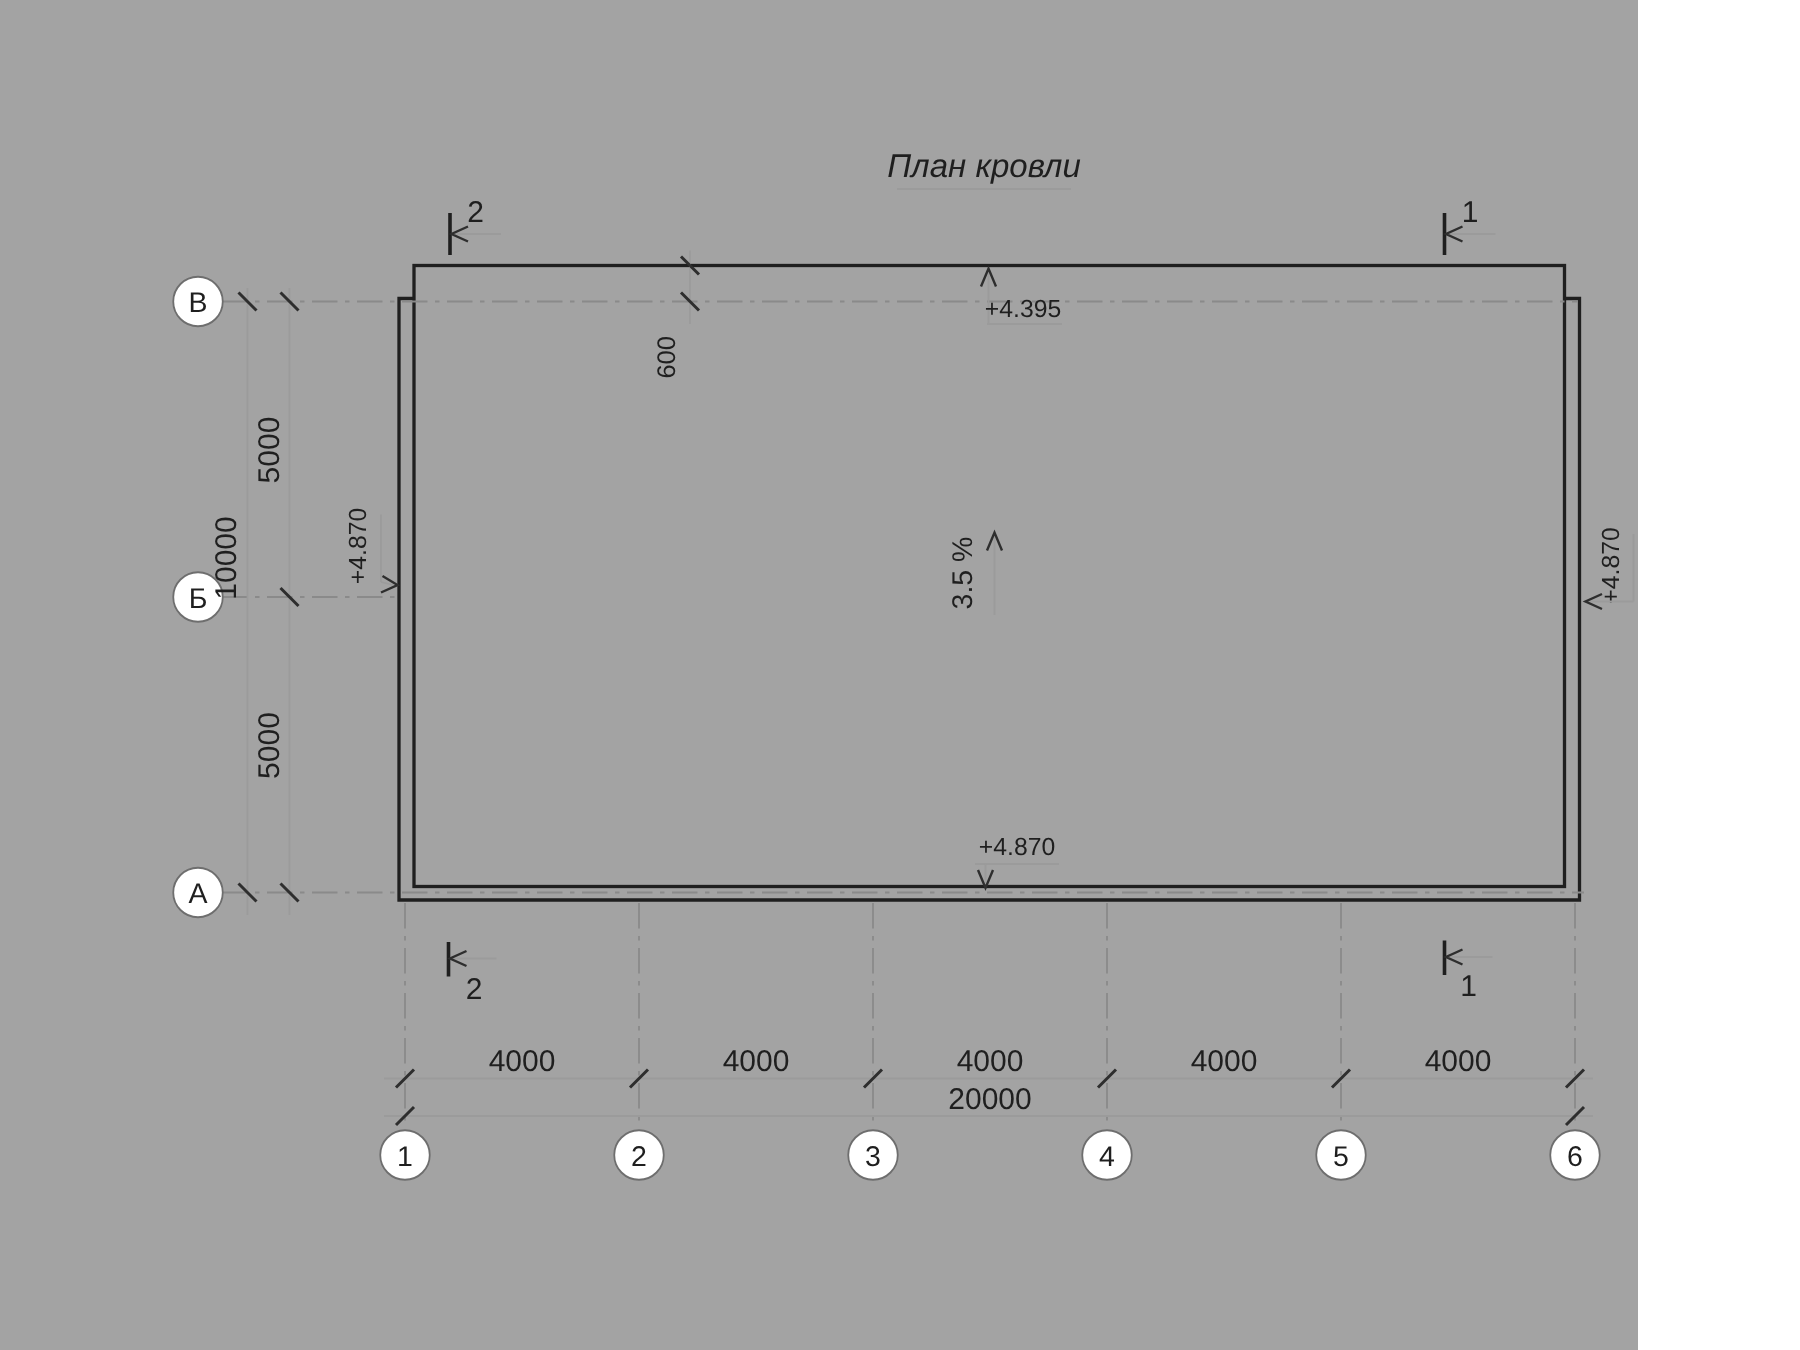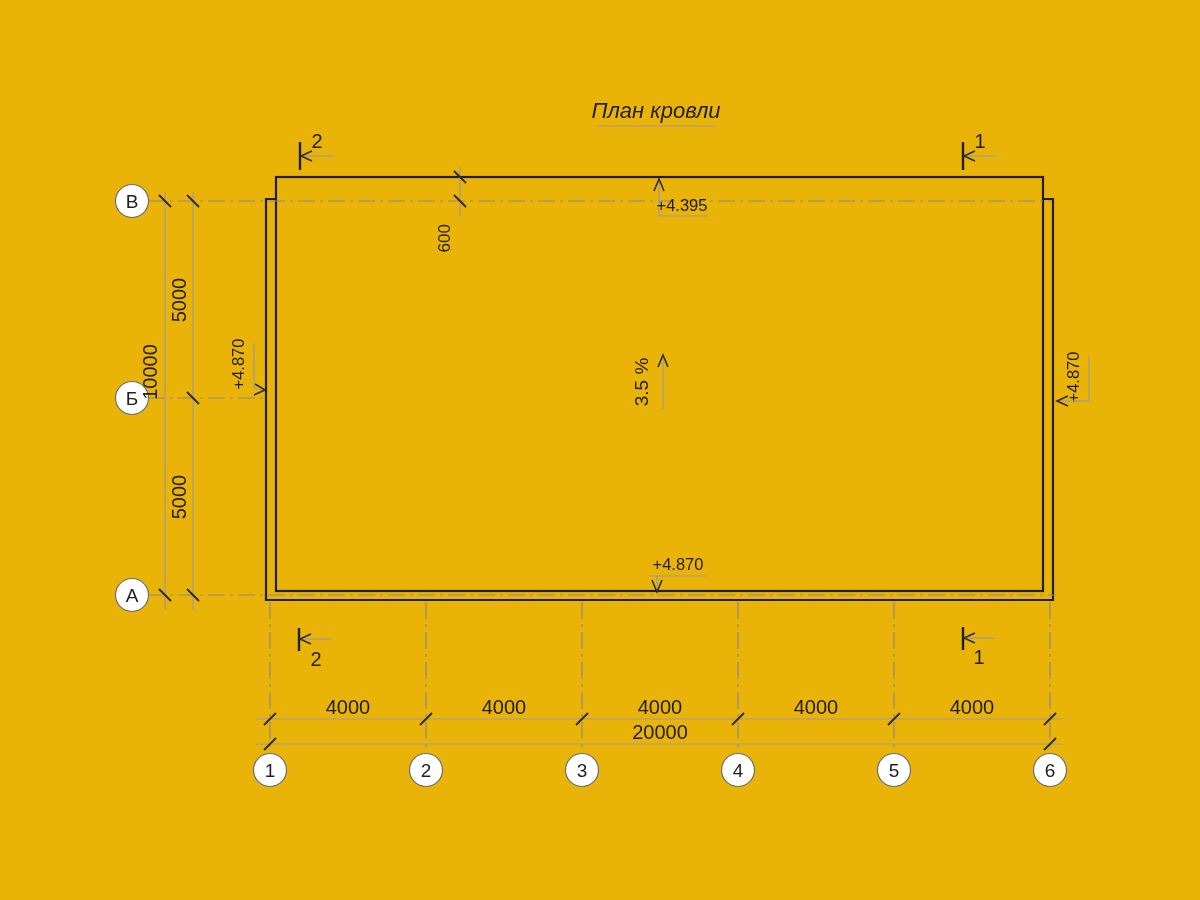--- a/index.html
+++ b/index.html
@@ -1,16 +1,16 @@
 <!DOCTYPE html>
 <html><head>
 <meta charset="utf-8">
 <style>
   html,body{margin:0;padding:0;background:#ffffff;}
-  .stage{width:1200px;height:900px;background:#eab308;position:relative;overflow:hidden;}
+  .stage{width:1092px;height:900px;background:#a3a3a3;position:relative;overflow:hidden;}
   svg{display:block;}
   svg text{font-family:"Liberation Sans","DejaVu Sans",sans-serif;fill:#1f1f1f;}
   .t-title{font-size:22px;font-style:italic;}
   .t-dim{font-size:20px;}
   .t-axis{font-size:19px;}
   .t-elev{font-size:16.5px;}
   .t-small{font-size:17px;}
   .t-slope{font-size:19px;}
   .t-sect{font-size:20px;}
   .ln-outline{stroke:#1f1f1f;stroke-width:2.2;fill:none;}

